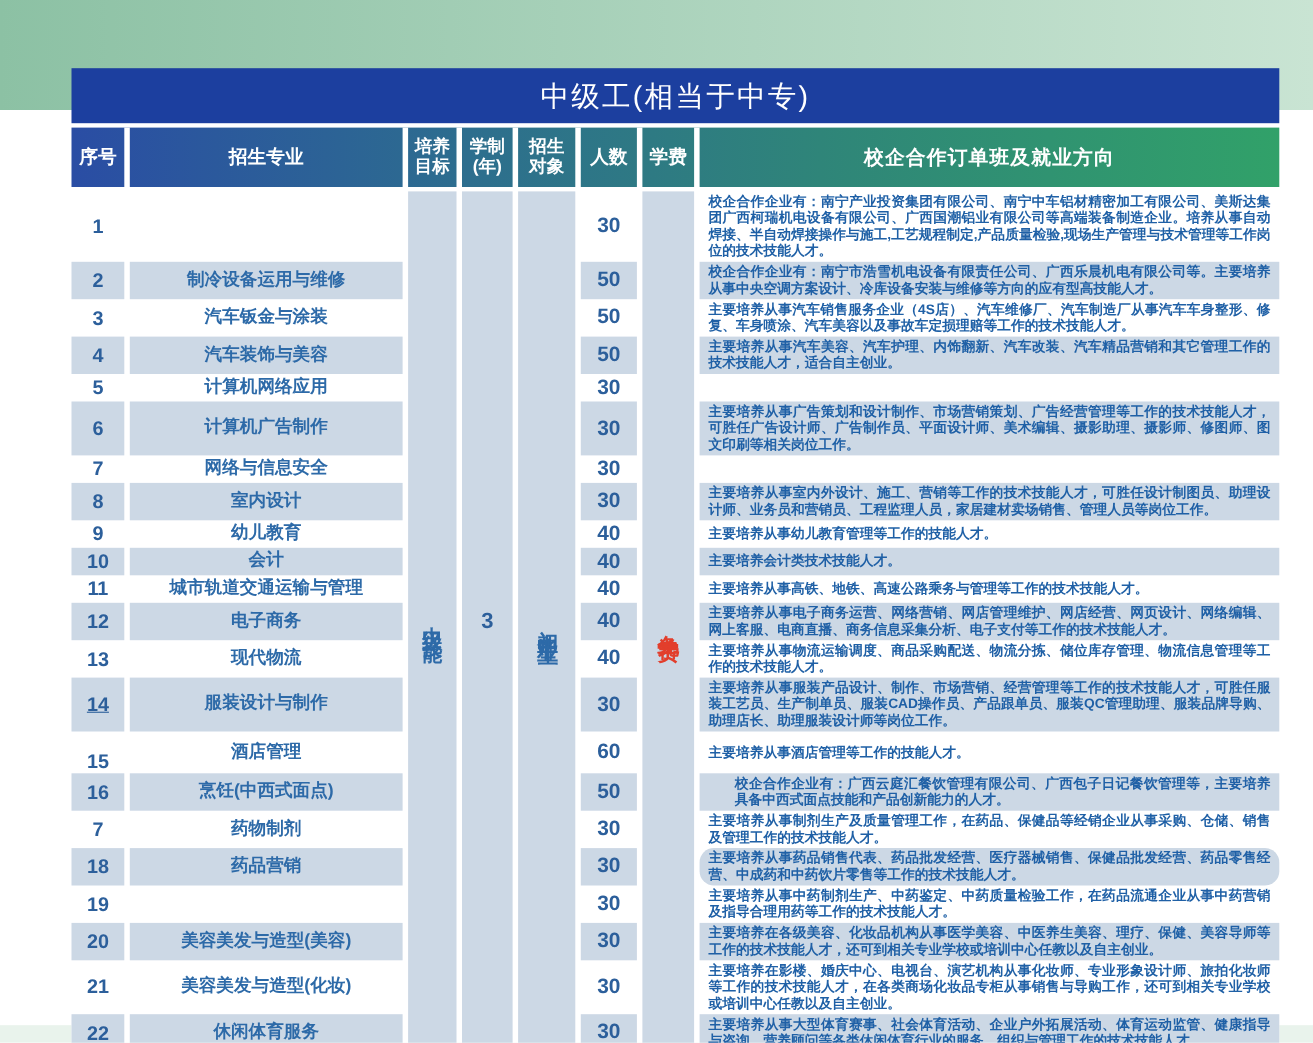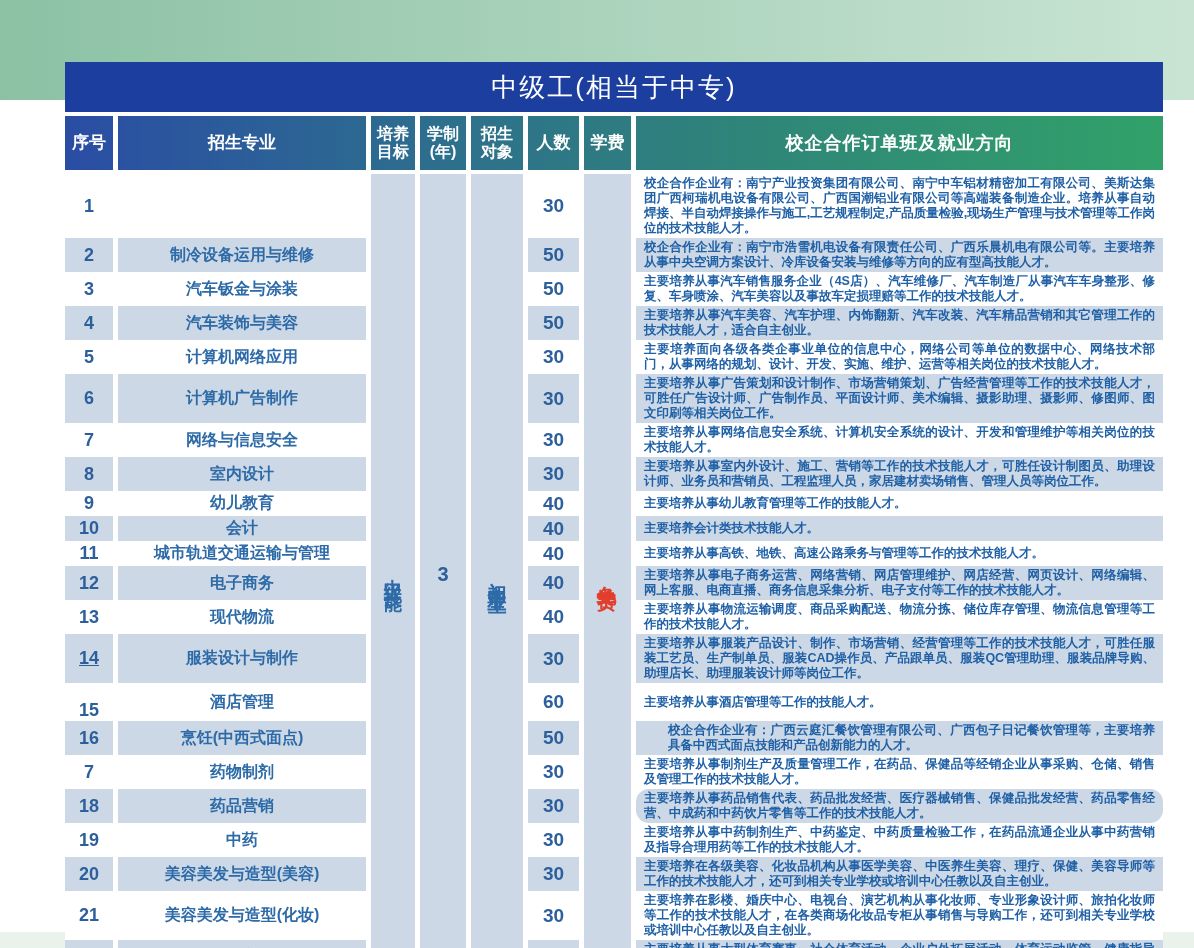--- a/index.html
+++ b/index.html
@@ -116,29 +116,27 @@
       <div class="cell c2" style="grid-row: 3;">汽车钣金与涂装</div>
       <div class="cell c6" style="grid-row: 3;">50</div>
       <div class="cell c8" style="grid-row: 3;">主要培养从事汽车销售服务企业（4S店）、汽车维修厂、汽车制造厂从事汽车车身整形、修复、车身喷涂、汽车美容以及事故车定损理赔等工作的技术技能人才。</div>
       <div class="cell c1 shade" style="grid-row: 4;">4</div>
       <div class="cell c2 shade" style="grid-row: 4;">汽车装饰与美容</div>
       <div class="cell c6 shade" style="grid-row: 4;">50</div>
       <div class="cell c8 shade" style="grid-row: 4;">主要培养从事汽车美容、汽车护理、内饰翻新、汽车改装、汽车精品营销和其它管理工作的技术技能人才，适合自主创业。</div>
       <div class="cell c1" style="grid-row: 5;">5</div>
       <div class="cell c2" style="grid-row: 5;">计算机网络应用</div>
       <div class="cell c6" style="grid-row: 5;">30</div>
-      <div class="cell c8" style="grid-row: 5;">主要培养面向各级各类企事业单位的信息中心，网络公司等单位的数据中心、网络技术部门，从事网络的规划、设计、开发、实施、维护、运营等相关岗位的技术技能人才。</div>
       <div class="cell c1 shade" style="grid-row: 6;">6</div>
       <div class="cell c2 shade" style="grid-row: 6;">计算机广告制作</div>
       <div class="cell c6 shade" style="grid-row: 6;">30</div>
       <div class="cell c8 shade" style="grid-row: 6;">主要培养从事广告策划和设计制作、市场营销策划、广告经营管理等工作的技术技能人才，可胜任广告设计师、广告制作员、平面设计师、美术编辑、摄影助理、摄影师、修图师、图文印刷等相关岗位工作。</div>
       <div class="cell c1" style="grid-row: 7;">7</div>
       <div class="cell c2" style="grid-row: 7;">网络与信息安全</div>
       <div class="cell c6" style="grid-row: 7;">30</div>
-      <div class="cell c8" style="grid-row: 7;">主要培养从事网络信息安全系统、计算机安全系统的设计、开发和管理维护等相关岗位的技术技能人才。</div>
       <div class="cell c1 shade" style="grid-row: 8;">8</div>
       <div class="cell c2 shade" style="grid-row: 8;">室内设计</div>
       <div class="cell c6 shade" style="grid-row: 8;">30</div>
       <div class="cell c8 shade" style="grid-row: 8;">主要培养从事室内外设计、施工、营销等工作的技术技能人才，可胜任设计制图员、助理设计师、业务员和营销员、工程监理人员，家居建材卖场销售、管理人员等岗位工作。</div>
       <div class="cell c1" style="grid-row: 9;">9</div>
       <div class="cell c2" style="grid-row: 9;">幼儿教育</div>
       <div class="cell c6" style="grid-row: 9;">40</div>
       <div class="cell c8" style="grid-row: 9;">主要培养从事幼儿教育管理等工作的技能人才。</div>
       <div class="cell c1 shade" style="grid-row: 10;">10</div>
       <div class="cell c2 shade" style="grid-row: 10;">会计</div>
@@ -170,21 +168,20 @@
       <div class="cell c8 shade" style="grid-row: 16; padding-left: 32px;">校企合作企业有：广西云庭汇餐饮管理有限公司、广西包子日记餐饮管理等，主要培养具备中西式面点技能和产品创新能力的人才。</div>
       <div class="cell c1" style="grid-row: 17;">7</div>
       <div class="cell c2" style="grid-row: 17;">药物制剂</div>
       <div class="cell c6" style="grid-row: 17;">30</div>
       <div class="cell c8" style="grid-row: 17;">主要培养从事制剂生产及质量管理工作，在药品、保健品等经销企业从事采购、仓储、销售及管理工作的技术技能人才。</div>
       <div class="cell c1 shade" style="grid-row: 18;">18</div>
       <div class="cell c2 shade" style="grid-row: 18;">药品营销</div>
       <div class="cell c6 shade" style="grid-row: 18;">30</div>
       <div class="cell c8 shade" style="grid-row: 18; border-radius: 13px;">主要培养从事药品销售代表、药品批发经营、医疗器械销售、保健品批发经营、药品零售经营、中成药和中药饮片零售等工作的技术技能人才。</div>
       <div class="cell c1" style="grid-row: 19;">19</div>
-      <div class="cell c2" style="grid-row: 19;">中药</div>
       <div class="cell c6" style="grid-row: 19;">30</div>
       <div class="cell c8" style="grid-row: 19;">主要培养从事中药制剂生产、中药鉴定、中药质量检验工作，在药品流通企业从事中药营销及指导合理用药等工作的技术技能人才。</div>
       <div class="cell c1 shade" style="grid-row: 20;">20</div>
       <div class="cell c2 shade" style="grid-row: 20;">美容美发与造型(美容)</div>
       <div class="cell c6 shade" style="grid-row: 20;">30</div>
       <div class="cell c8 shade" style="grid-row: 20;">主要培养在各级美容、化妆品机构从事医学美容、中医养生美容、理疗、保健、美容导师等工作的技术技能人才，还可到相关专业学校或培训中心任教以及自主创业。</div>
       <div class="cell c1" style="grid-row: 21;">21</div>
       <div class="cell c2" style="grid-row: 21;">美容美发与造型(化妆)</div>
       <div class="cell c6" style="grid-row: 21;">30</div>
       <div class="cell c8" style="grid-row: 21;">主要培养在影楼、婚庆中心、电视台、演艺机构从事化妆师、专业形象设计师、旅拍化妆师等工作的技术技能人才，在各类商场化妆品专柜从事销售与导购工作，还可到相关专业学校或培训中心任教以及自主创业。</div>

